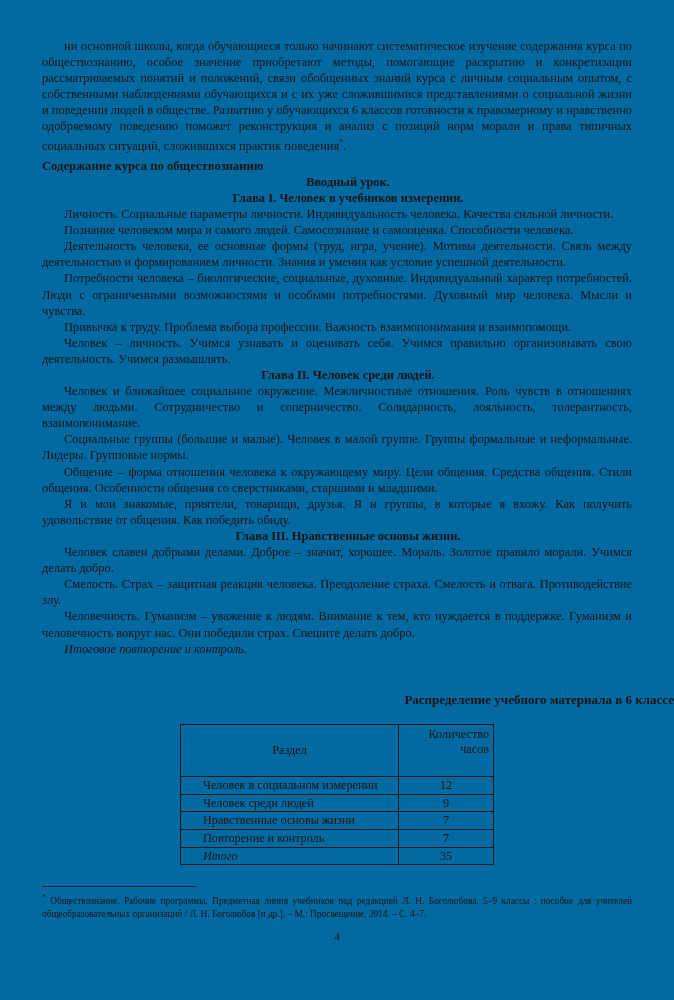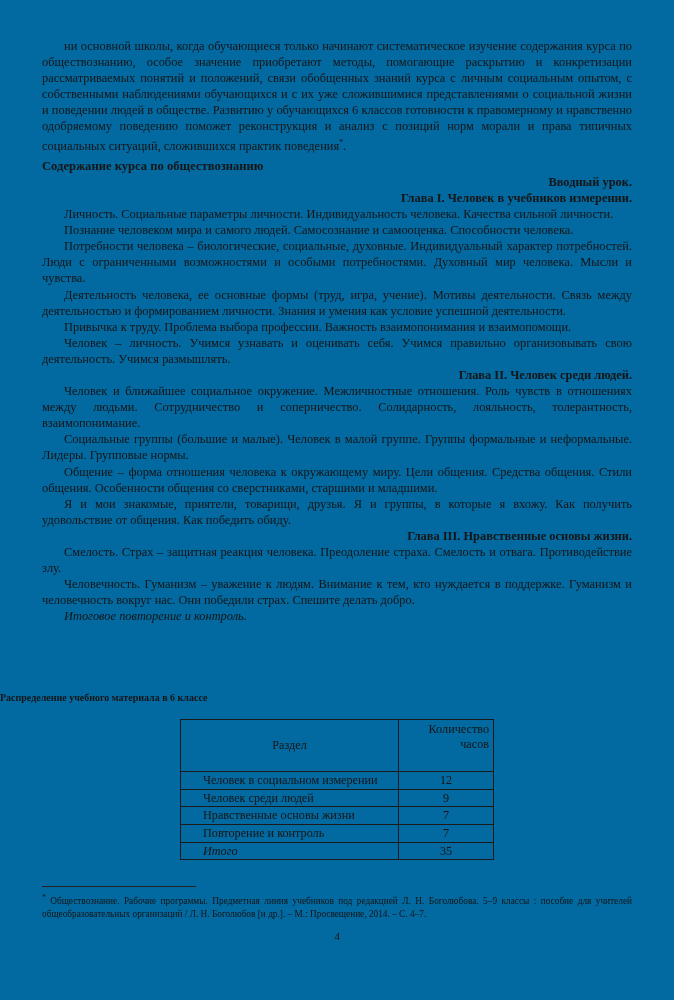--- a/index.html
+++ b/index.html
@@ -42,21 +42,21 @@
     hyphens: manual;
     letter-spacing: 0.01px;
   }
 
   p.bold-head {
     margin: 0;
     font-size: 12.4px;
     line-height: 16.1px;
     font-weight: bold;
     text-indent: 22px;
-    text-align: right;
+    text-align: center;
   }
 
   p.italic-line {
     margin: 0;
     font-size: 12.4px;
     line-height: 16.1px;
     font-style: italic;
     text-indent: 22px;
     text-align: left;
   }
@@ -74,23 +74,23 @@
 
   
   .table-block {
     position: absolute;
     left: 0;
     top: 692px;
     width: 674px;
   }
   h3.table-title {
     margin: 0 0 7px 0;
-    font-size: 10px;
+    font-size: 13px;
     font-weight: bold;
-    text-align: left;
+    text-align: right;
   }
   table.hours {
     border-collapse: collapse;
     margin: 16px auto;
     width: 297px;
     table-layout: fixed;
   }
   table.hours td, table.hours th {
     border: 1px solid #1a1a1a;
     font-size: 12.2px;
@@ -171,32 +171,33 @@
 
     <div class="spacer-small"></div>
 
     <h2 class="section-title">Содержание курса по обществознанию</h2>
 
     <p class="bold-head">Вводный урок.</p>
 
     <p class="bold-head">Глава I. Человек в учебников измерении.</p>
     <p class="body-par">Личность. Социальные параметры личности. Индивидуальность человека. Качества сильной личности.</p>
     <p class="body-par">Познание человеком мира и самого людей. Самосознание и самооценка. Способности человека.</p>
+    <p class="body-par">Деятельность человека, ее основные формы (труд, игра, учение). Мотивы деятельности. Связь между деятельностью и формированием личности. Знания и умения как условие успешной деятельности.</p>
     <p class="body-par">Потребности человека – биологические, социальные, духовные. Индивидуальный характер потребностей. Люди с ограниченными возможностями и особыми потребностями. Духовный мир человека. Мысли и чувства.</p>
-    <p class="body-par">Деятельность человека, ее основные формы (труд, игра, учение). Мотивы деятельности. Связь между деятельностью и формированием личности. Знания и умения как условие успешной деятельности.</p>
     <p class="body-par">Привычка к труду. Проблема выбора профессии. Важность взаимопонимания и взаимопомощи.</p>
     <p class="body-par">Человек – личность. Учимся узнавать и оценивать себя. Учимся правильно организовывать свою деятельность. Учимся размышлять.</p>
 
     <p class="bold-head">Глава II. Человек среди людей.</p>
     <p class="body-par">Человек и ближайшее социальное окружение. Межличностные отношения. Роль чувств в отношениях между людьми. Сотрудничество и соперничество. Солидарность, лояльность, толерантность, взаимопонимание.</p>
     <p class="body-par">Социальные группы (большие и малые). Человек в малой группе. Группы формальные и неформальные. Лидеры. Групповые нормы.</p>
     <p class="body-par">Общение – форма отношения человека к окружающему миру. Цели общения. Средства общения. Стили общения. Особенности общения со сверстниками, старшими и младшими.</p>
     <p class="body-par">Я и мои знакомые, приятели, товарищи, друзья. Я и группы, в которые я вхожу. Как получить удовольствие от общения. Как победить обиду.</p>
 
     <p class="bold-head">Глава III. Нравственные основы жизни.</p>
+    <p class="body-par">Человек славен добрыми делами. Доброе – значит, хорошее. Мораль. Золотое правило морали. Учимся делать добро.</p>
     <p class="body-par">Смелость. Страх – защитная реакция человека. Преодоление страха. Смелость и отвага. Противодействие злу.</p>
     <p class="body-par">Человечность. Гуманизм – уважение к людям. Внимание к тем, кто нуждается в поддержке. Гуманизм и человечность вокруг нас. Они победили страх. Спешите делать добро.</p>
 
     <p class="italic-line">Итоговое повторение и контроль.</p>
 
   </div>
 
   <div class="table-block">
     <h3 class="table-title">Распределение учебного материала в 6 классе</h3>
 

